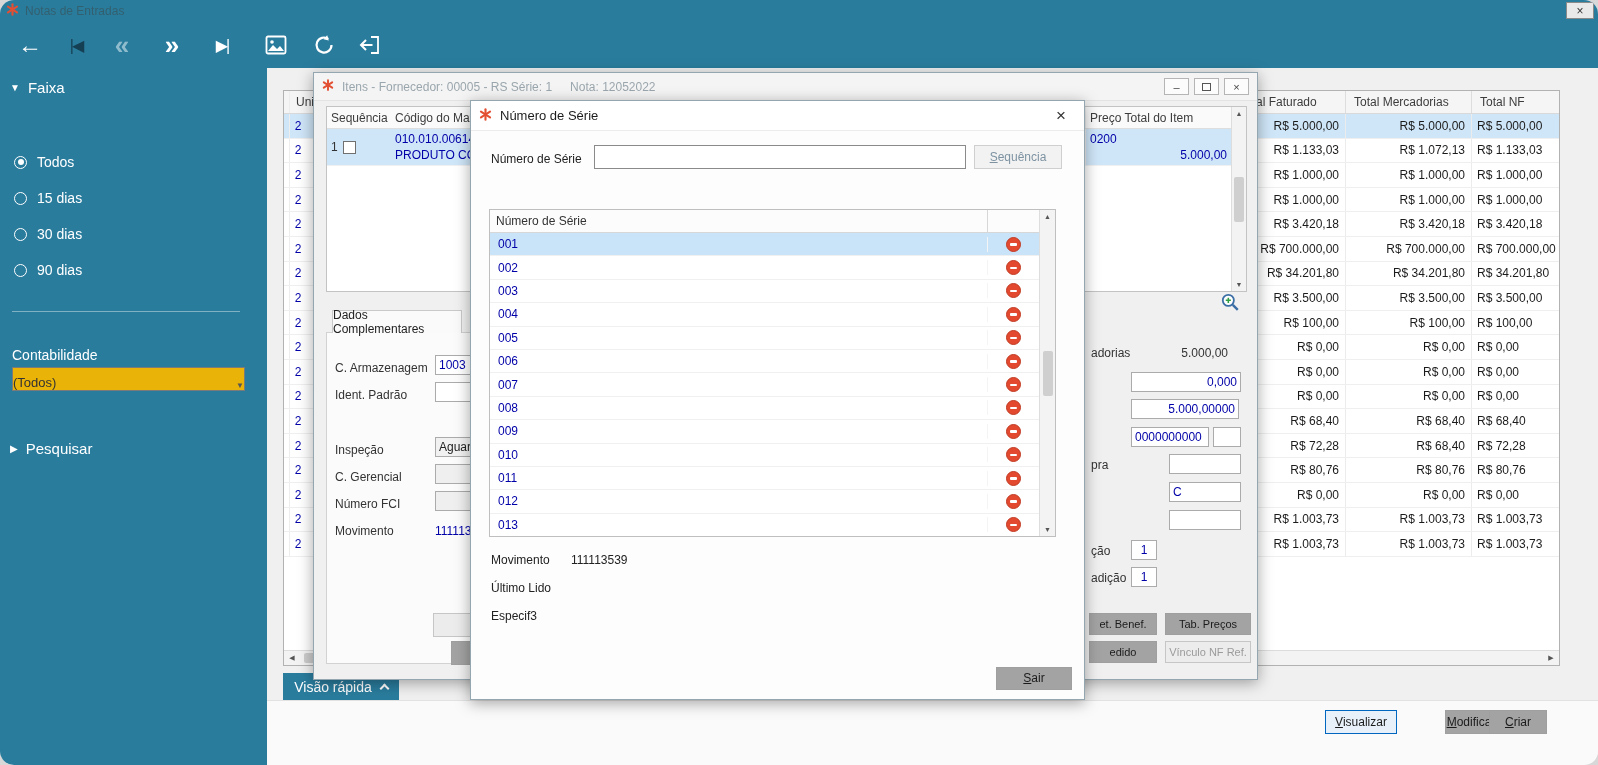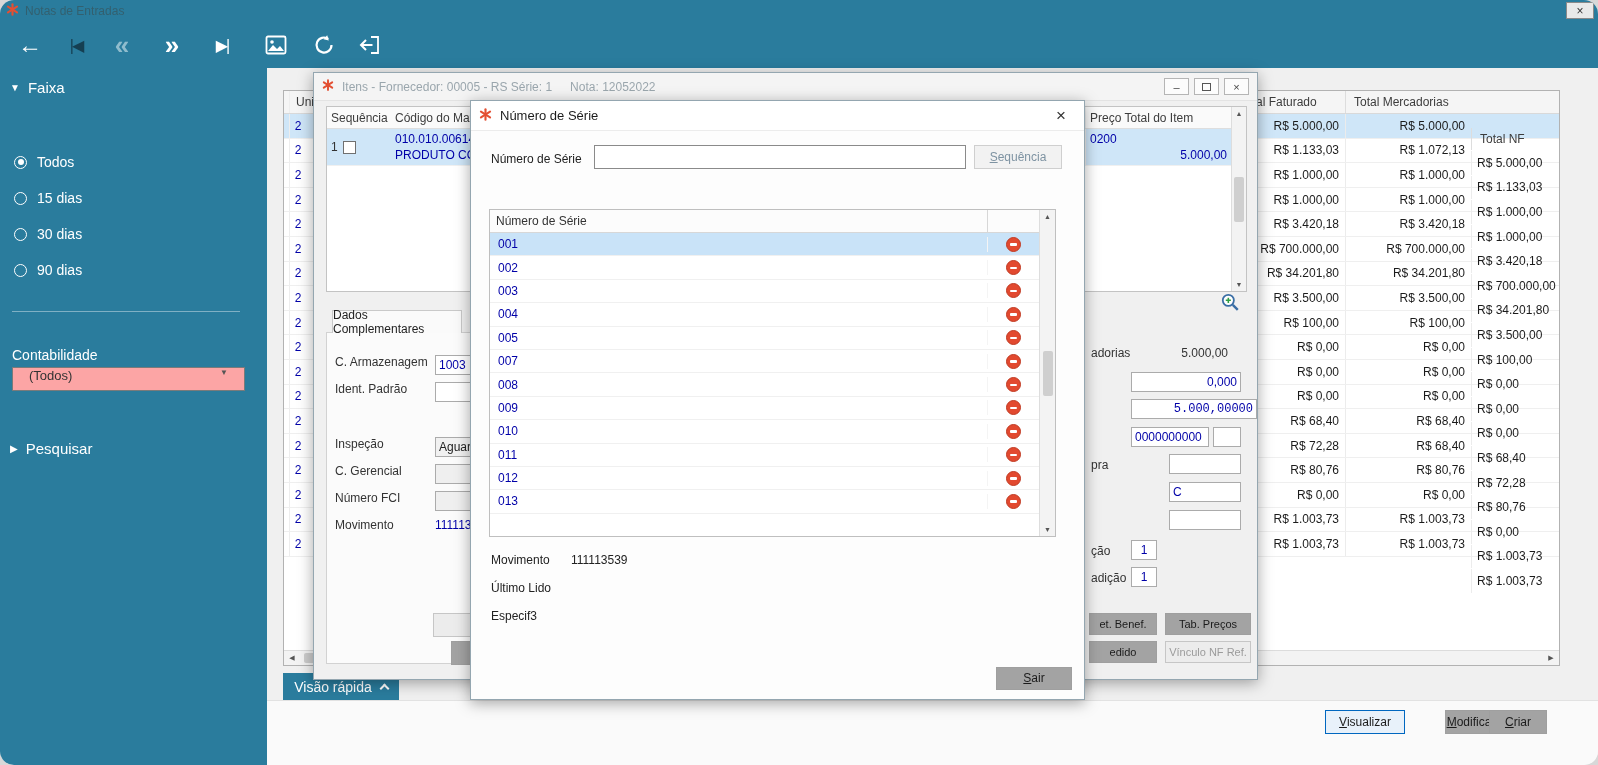--- a/index.html
+++ b/index.html
@@ -26,51 +26,51 @@
   .side-header{position:absolute;left:10px;color:#fff;font-size:15px;display:flex;align-items:center;gap:8px;cursor:pointer;}
   .s-faixa{top:11px;}
   .s-pesq{top:372px;}
   .tri{font-size:10px;}
   .radio-group{position:absolute;left:14px;top:86px;display:flex;flex-direction:column;gap:20px;}
   .radio-row{display:flex;align-items:center;gap:10px;color:#fff;font-size:14px;cursor:pointer;}
   .radio{width:13px;height:13px;border:1px solid #fff;border-radius:50%;position:relative;flex:none;}
   .radio-row.selected .radio::after{content:"";position:absolute;left:2.5px;top:2.5px;right:2.5px;bottom:2.5px;background:#fff;border-radius:50%;}
   .side-divider{position:absolute;left:12px;top:243px;width:228px;height:1px;background:rgba(255,255,255,.4);}
   .contab-label{position:absolute;left:12px;top:279px;color:#fff;font-size:14px;}
-  .combo{position:absolute;left:12px;top:299px;width:233px;height:24px;background:#fca5a5;border:1px solid #7a7a7a;display:flex;align-items:flex-start;justify-content:space-between;padding:0 16px;font-size:13px;color:#333;cursor:pointer;}
+  .combo{position:absolute;left:12px;top:299px;width:233px;height:24px;background:#eab308;border:1px solid #7a7a7a;display:flex;align-items:flex-end;justify-content:space-between;padding:0 0;font-size:13px;color:#333;cursor:pointer;}
   .combo-caret{font-size:8px;color:#555;}
 
   
   .grid-wrap{position:absolute;left:283px;top:90px;width:1277px;height:576px;background:#fff;border:1px solid #b2b2b2;overflow:hidden;z-index:2;}
   .g-header{display:flex;height:23px;background:#f5f5f5;border-bottom:1px solid #d9d9d9;}
   .g-row{display:flex;height:24.6px;border-bottom:1px solid #efefef;cursor:pointer;background:#fff;}
   .g-row.selected{background:#cfe6f8;}
   .c{height:100%;display:flex;align-items:center;overflow:hidden;white-space:nowrap;}
   .c-ind{width:6px;flex:none;border-right:1px solid #ededed;}
   .c-unit{width:16px;flex:none;justify-content:center;color:#0000a8;}
   .c-uhead{flex:1;padding-left:6px;font-size:12px;color:#3c3c3c;}
   .c-fill{flex:1;}
   .c-money{width:114px;flex:none;justify-content:flex-end;padding-right:6px;border-left:1px solid #ececec;color:#1b1b1b;}
   .c-money + .c-money{width:126px;}
-  .c-nf{width:88px;flex:none;padding-left:5px;border-left:1px solid #ececec;overflow:visible;color:#1b1b1b;margin-top:37px;}
+  .c-nf{width:88px;flex:none;padding-left:5px;border-left:1px solid #ececec;overflow:visible;color:#1b1b1b;}
   .gh{font-size:12px;color:#3c3c3c;justify-content:flex-start;padding-left:8px;border-left:1px solid #ddd;}
   .hscroll{position:absolute;bottom:0;left:0;right:0;height:15px;background:#f3f3f3;border-top:1px solid #dcdcdc;display:flex;align-items:center;}
   .hs-arrow{width:16px;text-align:center;font-size:7px;color:#555;cursor:pointer;}
   .hs-track{flex:1;position:relative;height:100%;}
   .hs-thumb{position:absolute;left:4px;top:2px;height:10px;width:260px;background:#cdcdcd;border-radius:2px;}
 
   .visao{position:absolute;left:283px;top:673px;width:116px;height:27px;background:#2a7c9d;color:#fff;font-size:14px;display:flex;align-items:center;justify-content:center;cursor:pointer;z-index:2;}
   .chev-up{width:7px;height:7px;border-left:2px solid #fff;border-top:2px solid #fff;transform:rotate(45deg);display:inline-block;margin-left:9px;margin-top:3px;}
 
   
   .footer{position:absolute;left:267px;top:700px;right:0;bottom:0;background:#fafafa;border-top:1px solid #e2e2e2;z-index:1;}
   .btn{display:block;height:24px;background:#a3a3a3;border:1px solid #9f9f9f;font-size:12px;color:#1b1b1b;text-align:center;line-height:22px;cursor:pointer;white-space:nowrap;overflow:hidden;}
   .mn::first-letter{text-decoration:underline;}
   .footer .btn{position:absolute;top:9px;}
-  .b-vis{left:1058px;width:80px;}
+  .b-vis{left:1058px;width:72px;}
   .b-mod{left:1178px;width:52px;}
   .b-cri{left:1222px;width:58px;}
   .btn.primary{border:1px solid #0067c0;background:#e8f1fa;}
   .btn.dis{background:#ececec;color:#9b9b9b;border-color:#c6c6c6;}
 
   
   .dlg{position:absolute;background:#f0f0f0;border:1px solid #94a6b0;box-shadow:0 3px 14px rgba(0,0,0,.35);}
   .itens{left:313px;top:72px;width:945px;height:608px;z-index:10;}
   .serie{left:470px;top:100px;width:615px;height:600px;z-index:20;background:#fdfdfd;}
   .dlg-title{position:absolute;left:0;top:0;right:0;height:28px;background:#f4f4f4;display:flex;align-items:center;gap:8px;padding:0 8px;border-bottom:1px solid #e3e3e3;}
@@ -101,21 +101,21 @@
   .code-line{color:#0000a8;font-size:12px;line-height:16px;}
   .um-line{color:#0000a8;line-height:16px;}
   .price-line{color:#0000a8;line-height:16px;text-align:right;}
   .vscroll{position:absolute;right:0;top:0;bottom:0;width:15px;background:#f3f3f3;border-left:1px solid #ddd;display:flex;flex-direction:column;align-items:center;justify-content:space-between;padding:3px 0;}
   .sb-arrow{font-size:7px;color:#555;cursor:pointer;}
   .sb-thumb{width:10px;height:45px;background:#cfcfcf;border-radius:2px;cursor:pointer;}
 
   .zoom-icon{position:absolute;left:906px;top:219px;width:20px;height:20px;cursor:pointer;}
   .tab{position:absolute;left:18px;top:237px;width:130px;height:23px;background:#fafafa;border:1px solid #c9c9c9;border-bottom:none;display:flex;align-items:center;justify-content:center;font-size:12px;color:#222;cursor:pointer;z-index:2;}
   .panel{position:absolute;left:12px;top:259px;width:500px;height:332px;background:#fbfbfb;border:1px solid #d2d2d2;}
-  .f-row{position:absolute;left:8px;display:flex;align-items:flex-start;height:20px;}
+  .f-row{position:absolute;left:8px;display:flex;align-items:flex-end;height:20px;}
   .f-label{width:100px;font-size:12px;color:#333;}
   .f-input{height:20px;border:1px solid #ababab;background:#fff;font-size:12px;padding:0 3px;font-family:"Liberation Sans",sans-serif;}
   .w120{width:120px;}
   .navy{color:#0000a8;}
   .f-input.disab{background:#efefef;}
   .f-combo{width:120px;height:20px;border:1px solid #ababab;background:#f1f1f1;font-size:12px;display:flex;align-items:center;padding:0 3px;color:#222;cursor:pointer;}
   .mov-val{color:#0000a8;font-size:12px;}
   .b-engu{position:absolute;left:119px;top:540px;width:112px;}
   .b-hist{position:absolute;left:137px;top:568px;width:112px;}
 
@@ -513,21 +513,21 @@
         <span class="mov-val">111113539</span>
       </div>
     </div>
 
     <div class="btn dis b-engu">Engu</div>
     <div class="btn mn b-hist">Hi</div>
 
     <span class="rp-label" style="left:777px;top:273px">adorias</span>
     <span class="rp-label navy ra" style="left:834px;top:273px;width:80px;text-align:right">5.000,00</span>
     <input class="rp-input ra navy" style="left: 817px; top: 299px; width: 110px;" value="0,000">
-    <input class="rp-input ra navy" style="left: 817px; top: 326px; width: 126px; font-family: Liberation Mono, monospace;" value="5.000,00000">
+    <input class="rp-input ra navy" style="left: 817px; top: 326px; width: 108px;" value="5.000,00000">
     <input class="rp-input navy" style="left: 817px; top: 354px; width: 78px;" value="0000000000">
     <input class="rp-input" style="left: 899px; top: 354px; width: 28px;" value="">
     <span class="rp-label" style="left:777px;top:385px">pra</span>
     <input class="rp-input" style="left: 855px; top: 381px; width: 72px;" value="">
     <input class="rp-input navy" style="left: 855px; top: 409px; width: 72px;" value="C">
     <input class="rp-input" style="left: 855px; top: 437px; width: 72px;" value="">
     <span class="rp-label" style="left:777px;top:471px">ção</span>
     <input class="rp-input ce navy" style="left: 817px; top: 467px; width: 26px;" value="1">
     <span class="rp-label" style="left:777px;top:498px">adição</span>
     <input class="rp-input ce navy" style="left: 817px; top: 494px; width: 26px;" value="1">
@@ -592,20 +592,26 @@
               </span>
             </div>
 
             <div class="sl-row">
               <span class="sl-num">005</span>
               <span class="sl-ic">
                 <span class="minus"></span>
               </span>
             </div>
 
+            <div class="sl-row">
+              <span class="sl-num">006</span>
+              <span class="sl-ic">
+                <span class="minus"></span>
+              </span>
+            </div>
 
             <div class="sl-row">
               <span class="sl-num">007</span>
               <span class="sl-ic">
                 <span class="minus"></span>
               </span>
             </div>
 
             <div class="sl-row">
               <span class="sl-num">008</span>

